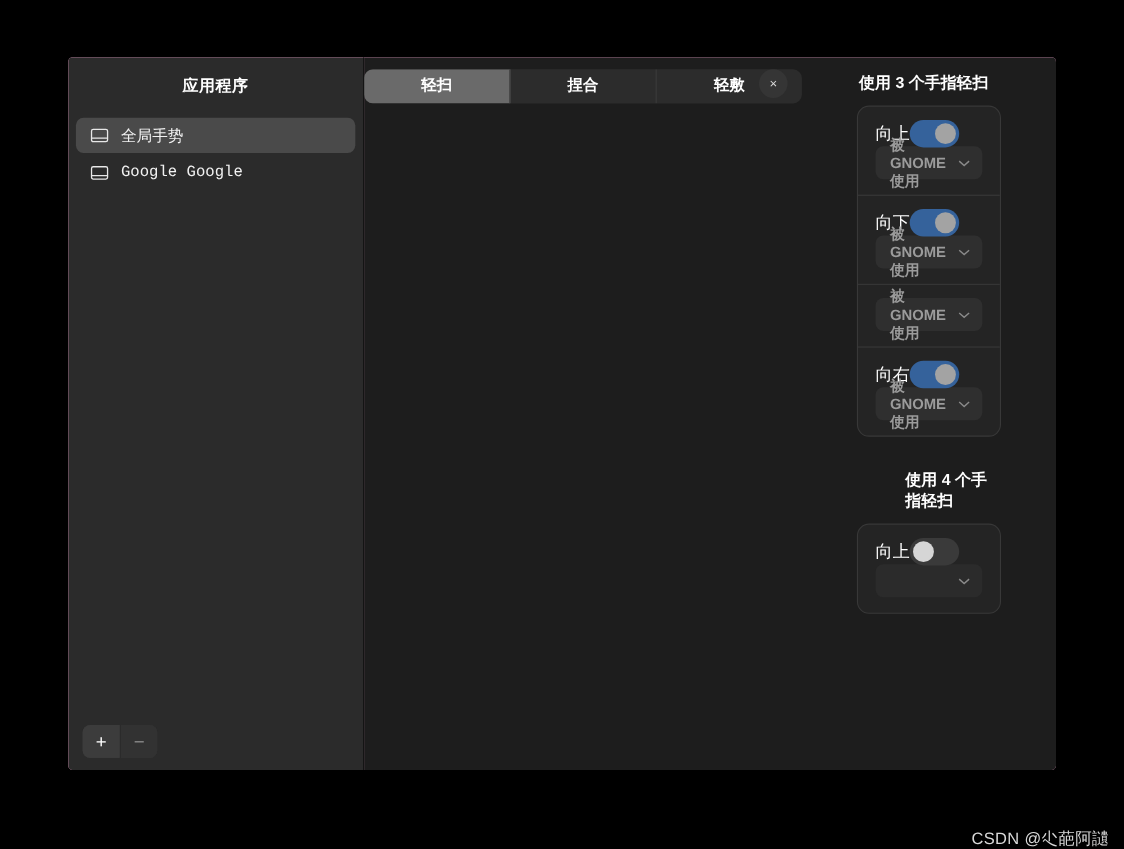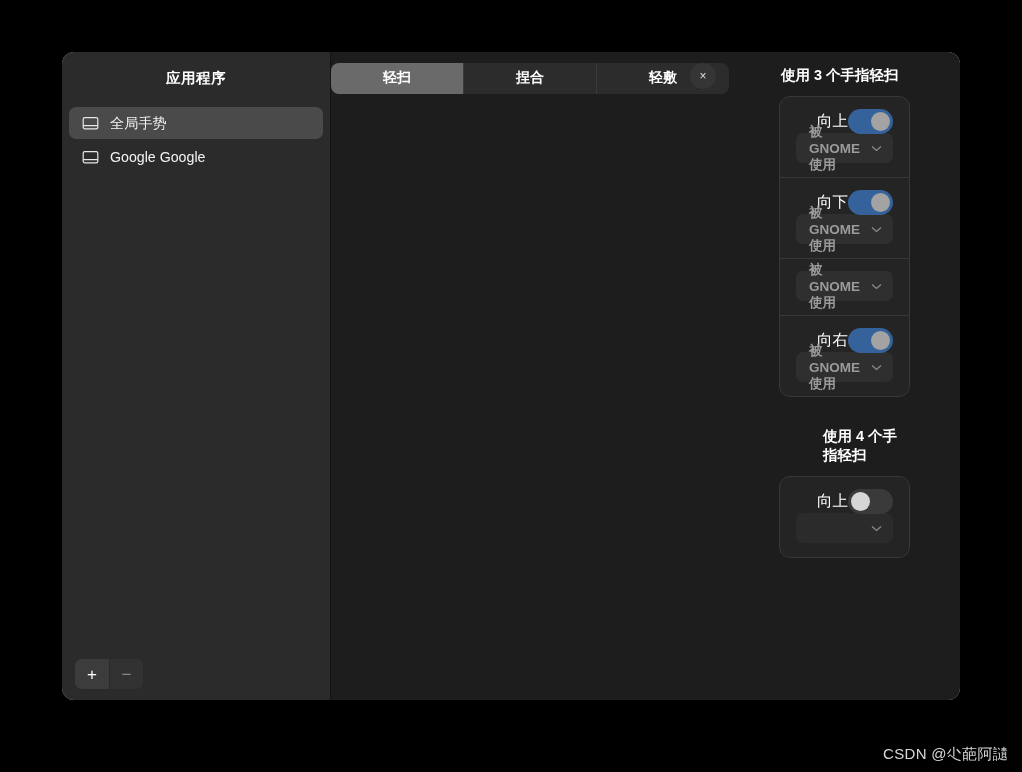--- a/index.html
+++ b/index.html
@@ -20,21 +20,21 @@
   }
 
   
   .window {
     position: absolute;
     left: 62px;
     top: 52px;
     width: 898px;
     height: 648px;
     background: #f9a8d4;
-    border-radius: 12px;
+    border-radius: 4px;
     overflow: hidden;
     display: flex;
     box-shadow: 0 6px 26px rgba(0,0,0,0.75);
   }
 
   
   .sidebar {
     width: 268px;
     min-width: 268px;
     background: #2b2b2b;
@@ -54,20 +54,21 @@
     font-size: 14.5px;
     font-weight: bold;
     letter-spacing: .5px;
   }
   .sidebar-list {
     padding: 3px 7px;
     display: flex;
     flex-direction: column;
     gap: 2px;
     flex: 1;
+    font-family: Liberation Mono, monospace;
   }
   .side-item {
     display: flex;
     align-items: center;
     gap: 11px;
     height: 32px;
     padding: 0 13px;
     border-radius: 7px;
     cursor: default;
   }
@@ -196,21 +197,21 @@
 
   .gest-row {
     padding: 12px 16px 14px 16px;
     border-bottom: 1px solid #383838;
   }
   .gest-row:last-child { border-bottom: none; }
 
   .gest-top {
     display: flex;
     align-items: center;
-    justify-content: flex-end;
+    justify-content: flex-start;
     height: 24px;
   }
   .gest-name {
     color: #ffffff;
     font-size: 15.5px;
   }
 
   .toggle {
     width: 45px;
     height: 25px;
@@ -254,21 +255,21 @@
   .chev {
     width: 11px;
     height: 7px;
     flex: 0 0 11px;
   }
 
   
   .watermark {
     position: absolute;
     right: 14px;
-    bottom: 8px;
+    bottom: 0;
     color: #d8d8d8;
     font-size: 15px;
     letter-spacing: .3px;
   }
 </style>
 </head>
 <body>
 
 <div id="root">
 

